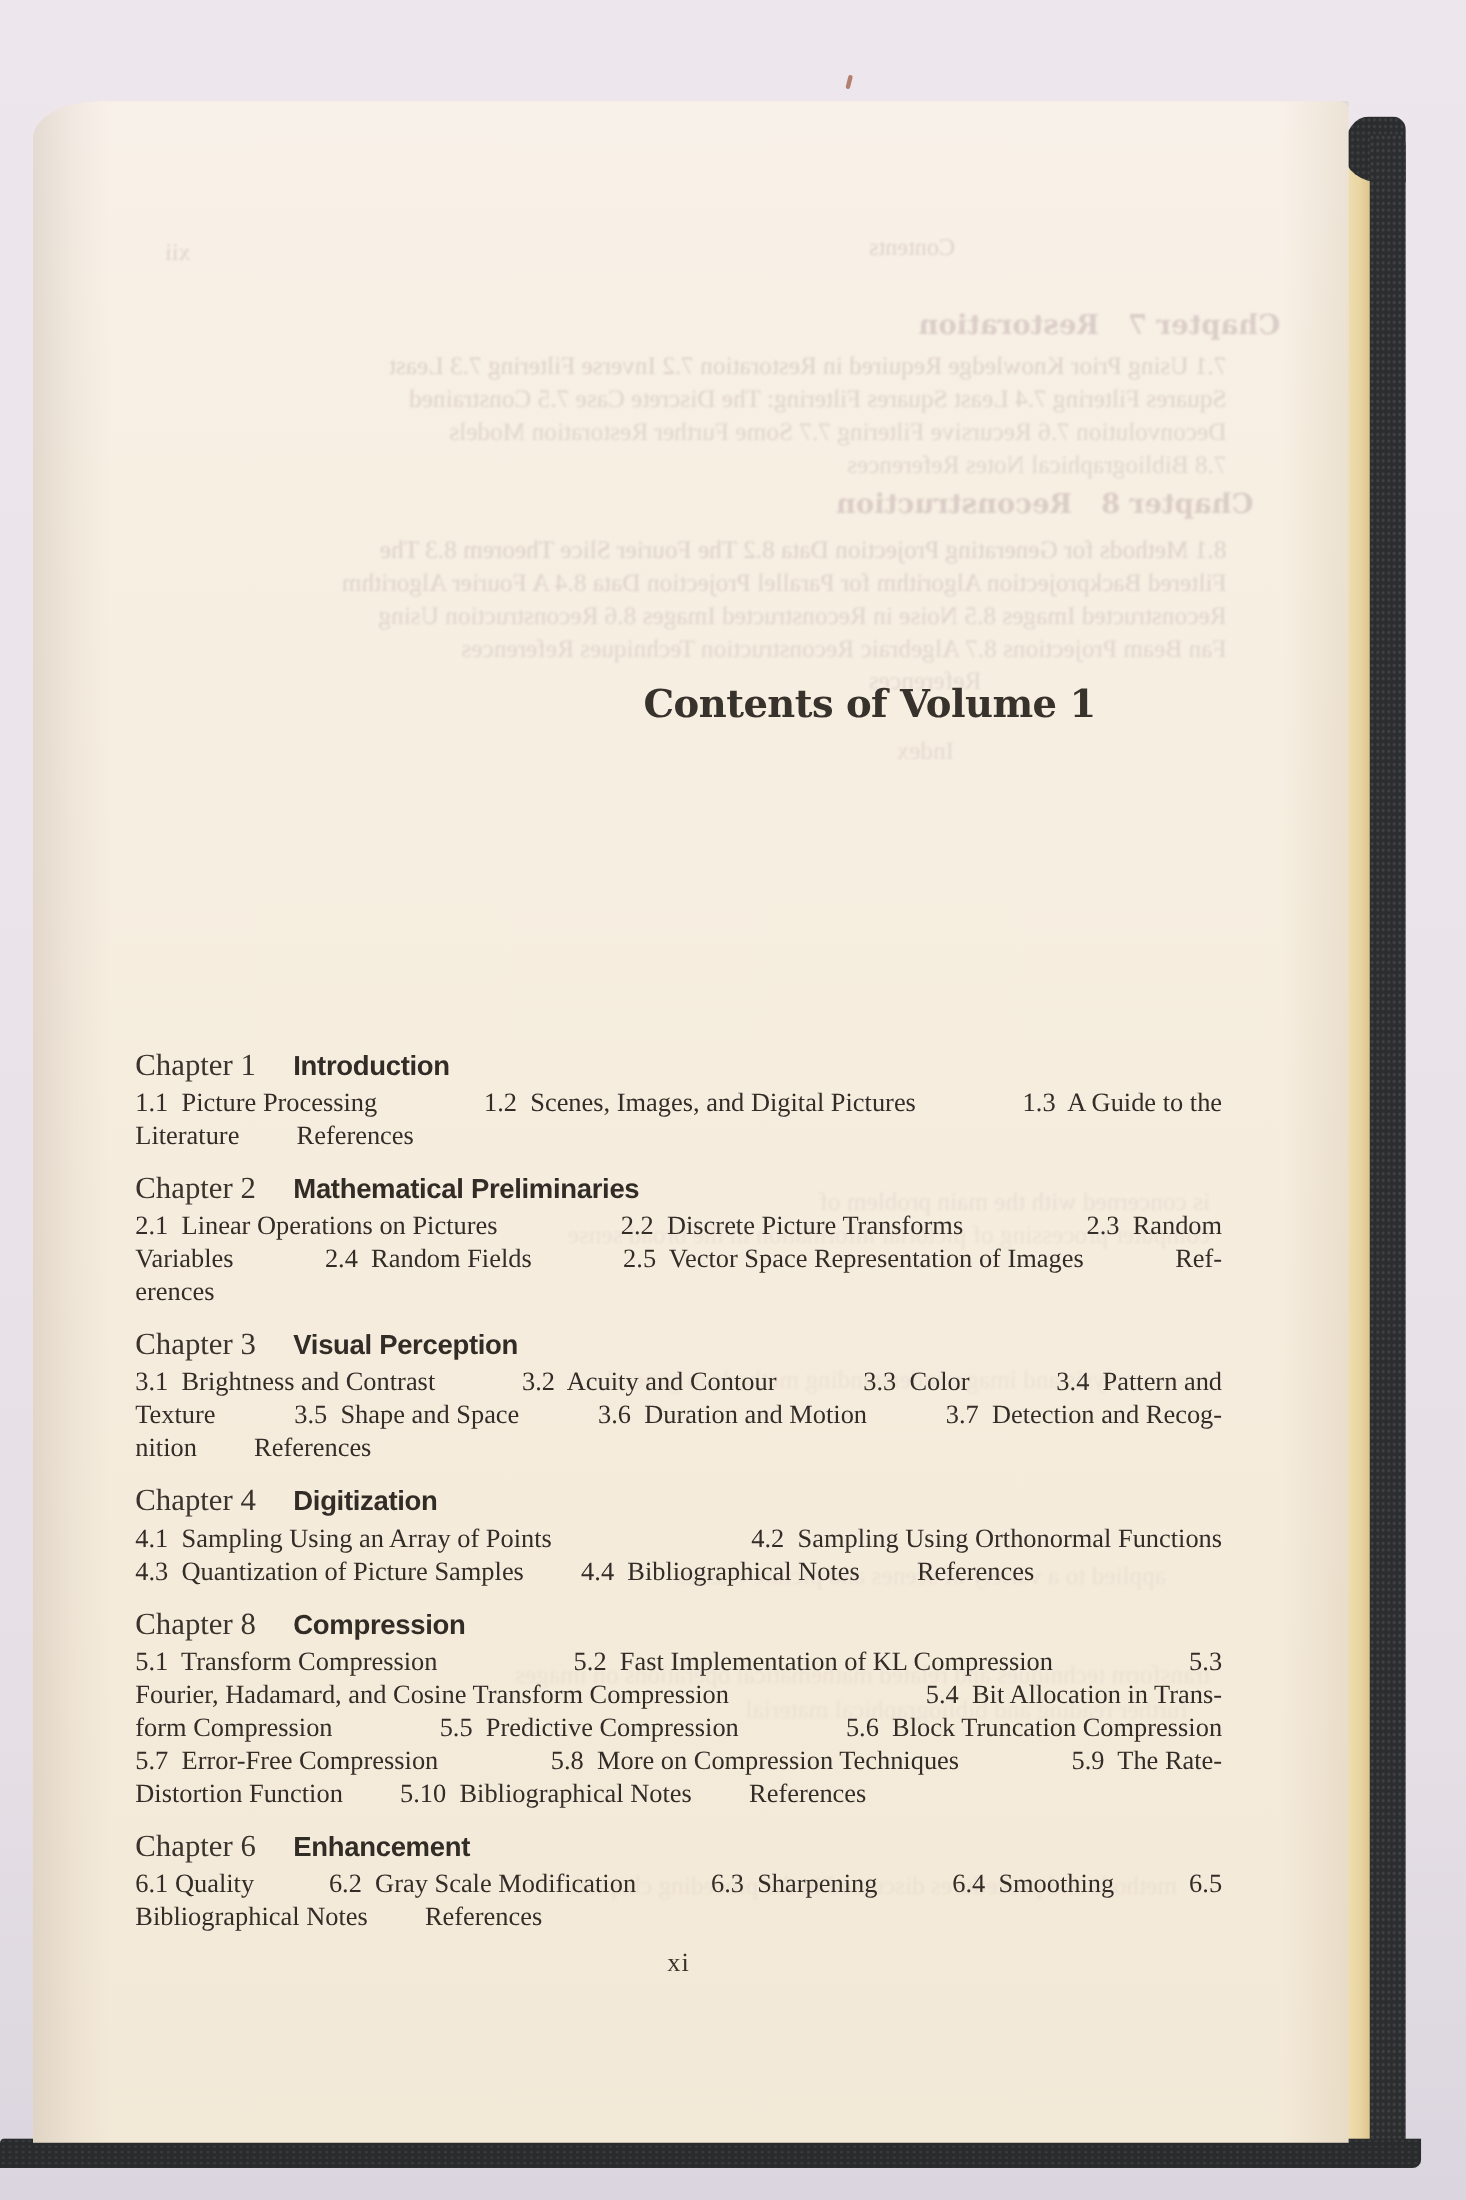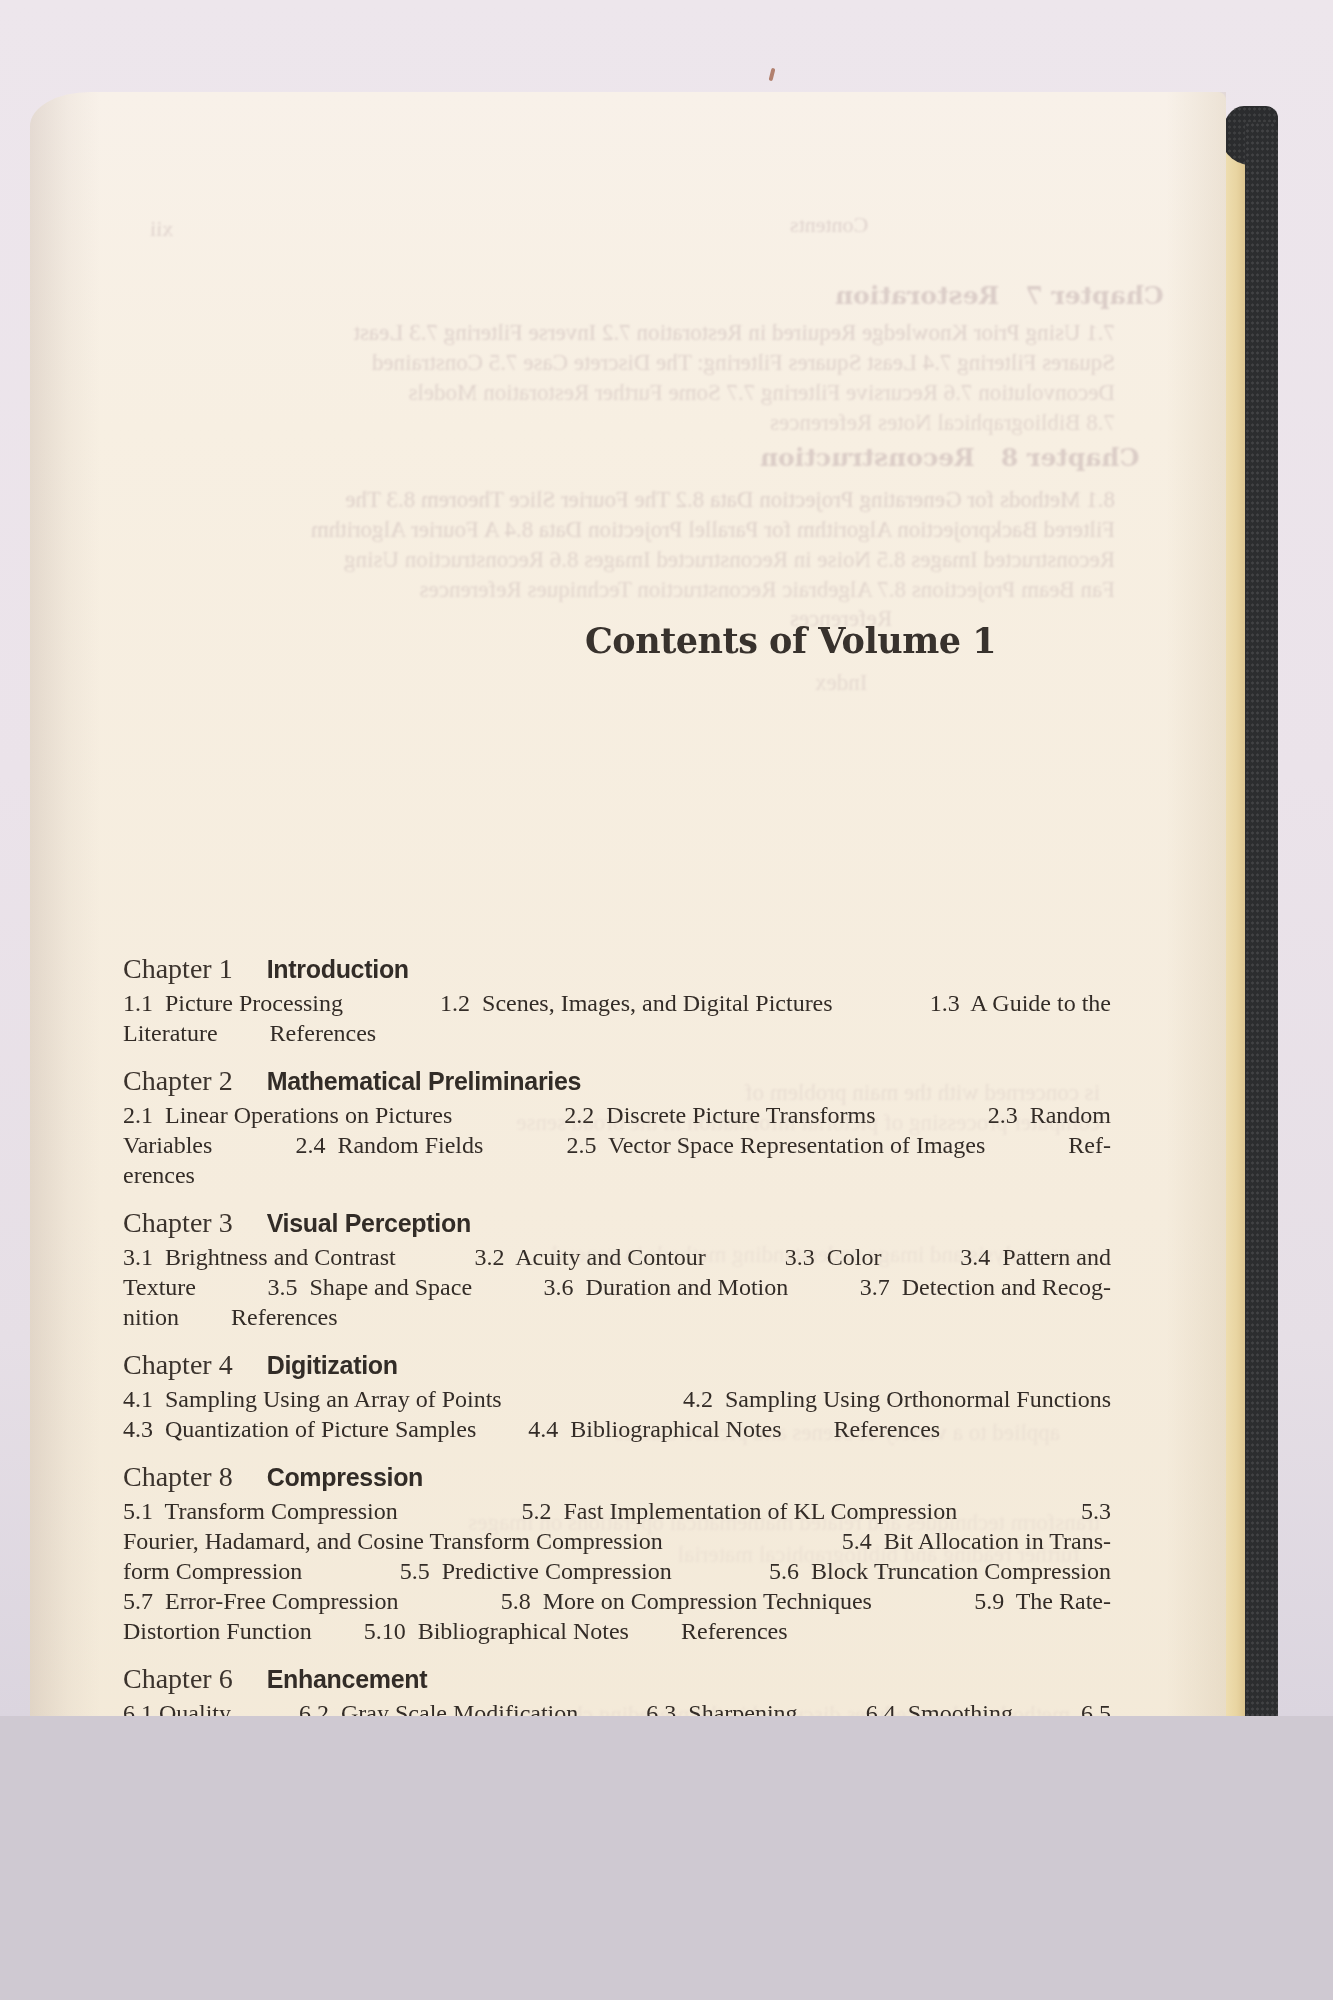--- a/index.html
+++ b/index.html
@@ -1,17 +1,17 @@
 <!DOCTYPE html>
 <html><head>
 <meta charset="utf-8">
 <style>
   html,body{margin:0;padding:0;background:#cfc9d2;}
   .scene{
-    position:relative; width:1333px; height:1716px; overflow:hidden;
+    position:relative; width:1333px; height:2000px; overflow:hidden;
     background:linear-gradient(180deg,#ede6ec 0%,#ebe3ea 45%,#e6dfe6 78%,#dbd5df 100%);
     font-family:"Liberation Serif","DejaVu Serif",serif;
   }
   
   .page-edge-stack{ 
     position:absolute; left:1222px; top:128px; width:26px; height:1824px;
     background:linear-gradient(90deg,#f0e0b4 0%,#e9d5a2 55%,#d9c08a 100%);
   }
   .cover-right{
     position:absolute; left:1245px; top:122px; width:33px; height:1840px;
@@ -242,17 +242,18 @@
           <span class="toc-entry">6.2  Gray Scale Modification</span>
           <span class="toc-entry">6.3  Sharpening</span>
           <span class="toc-entry">6.4  Smoothing</span>
           <span class="toc-entry">6.5</span>
         </div>
         <div class="toc-line nojust">
           <span class="toc-entry">Bibliographical Notes</span>
           <span class="toc-entry">References</span>
         </div>
       </div>
+      <div class="page-number">xi</div>
     </div>
 
   <div class="page-number-slot"></div>
 
 </div>
 
 </body></html>

